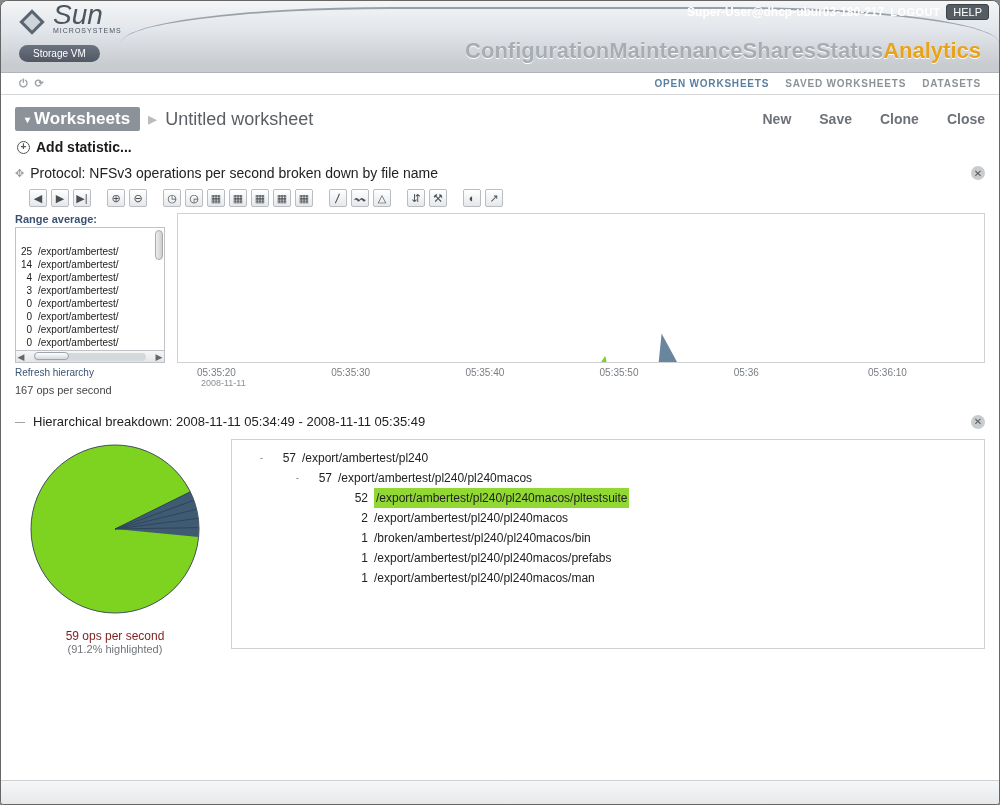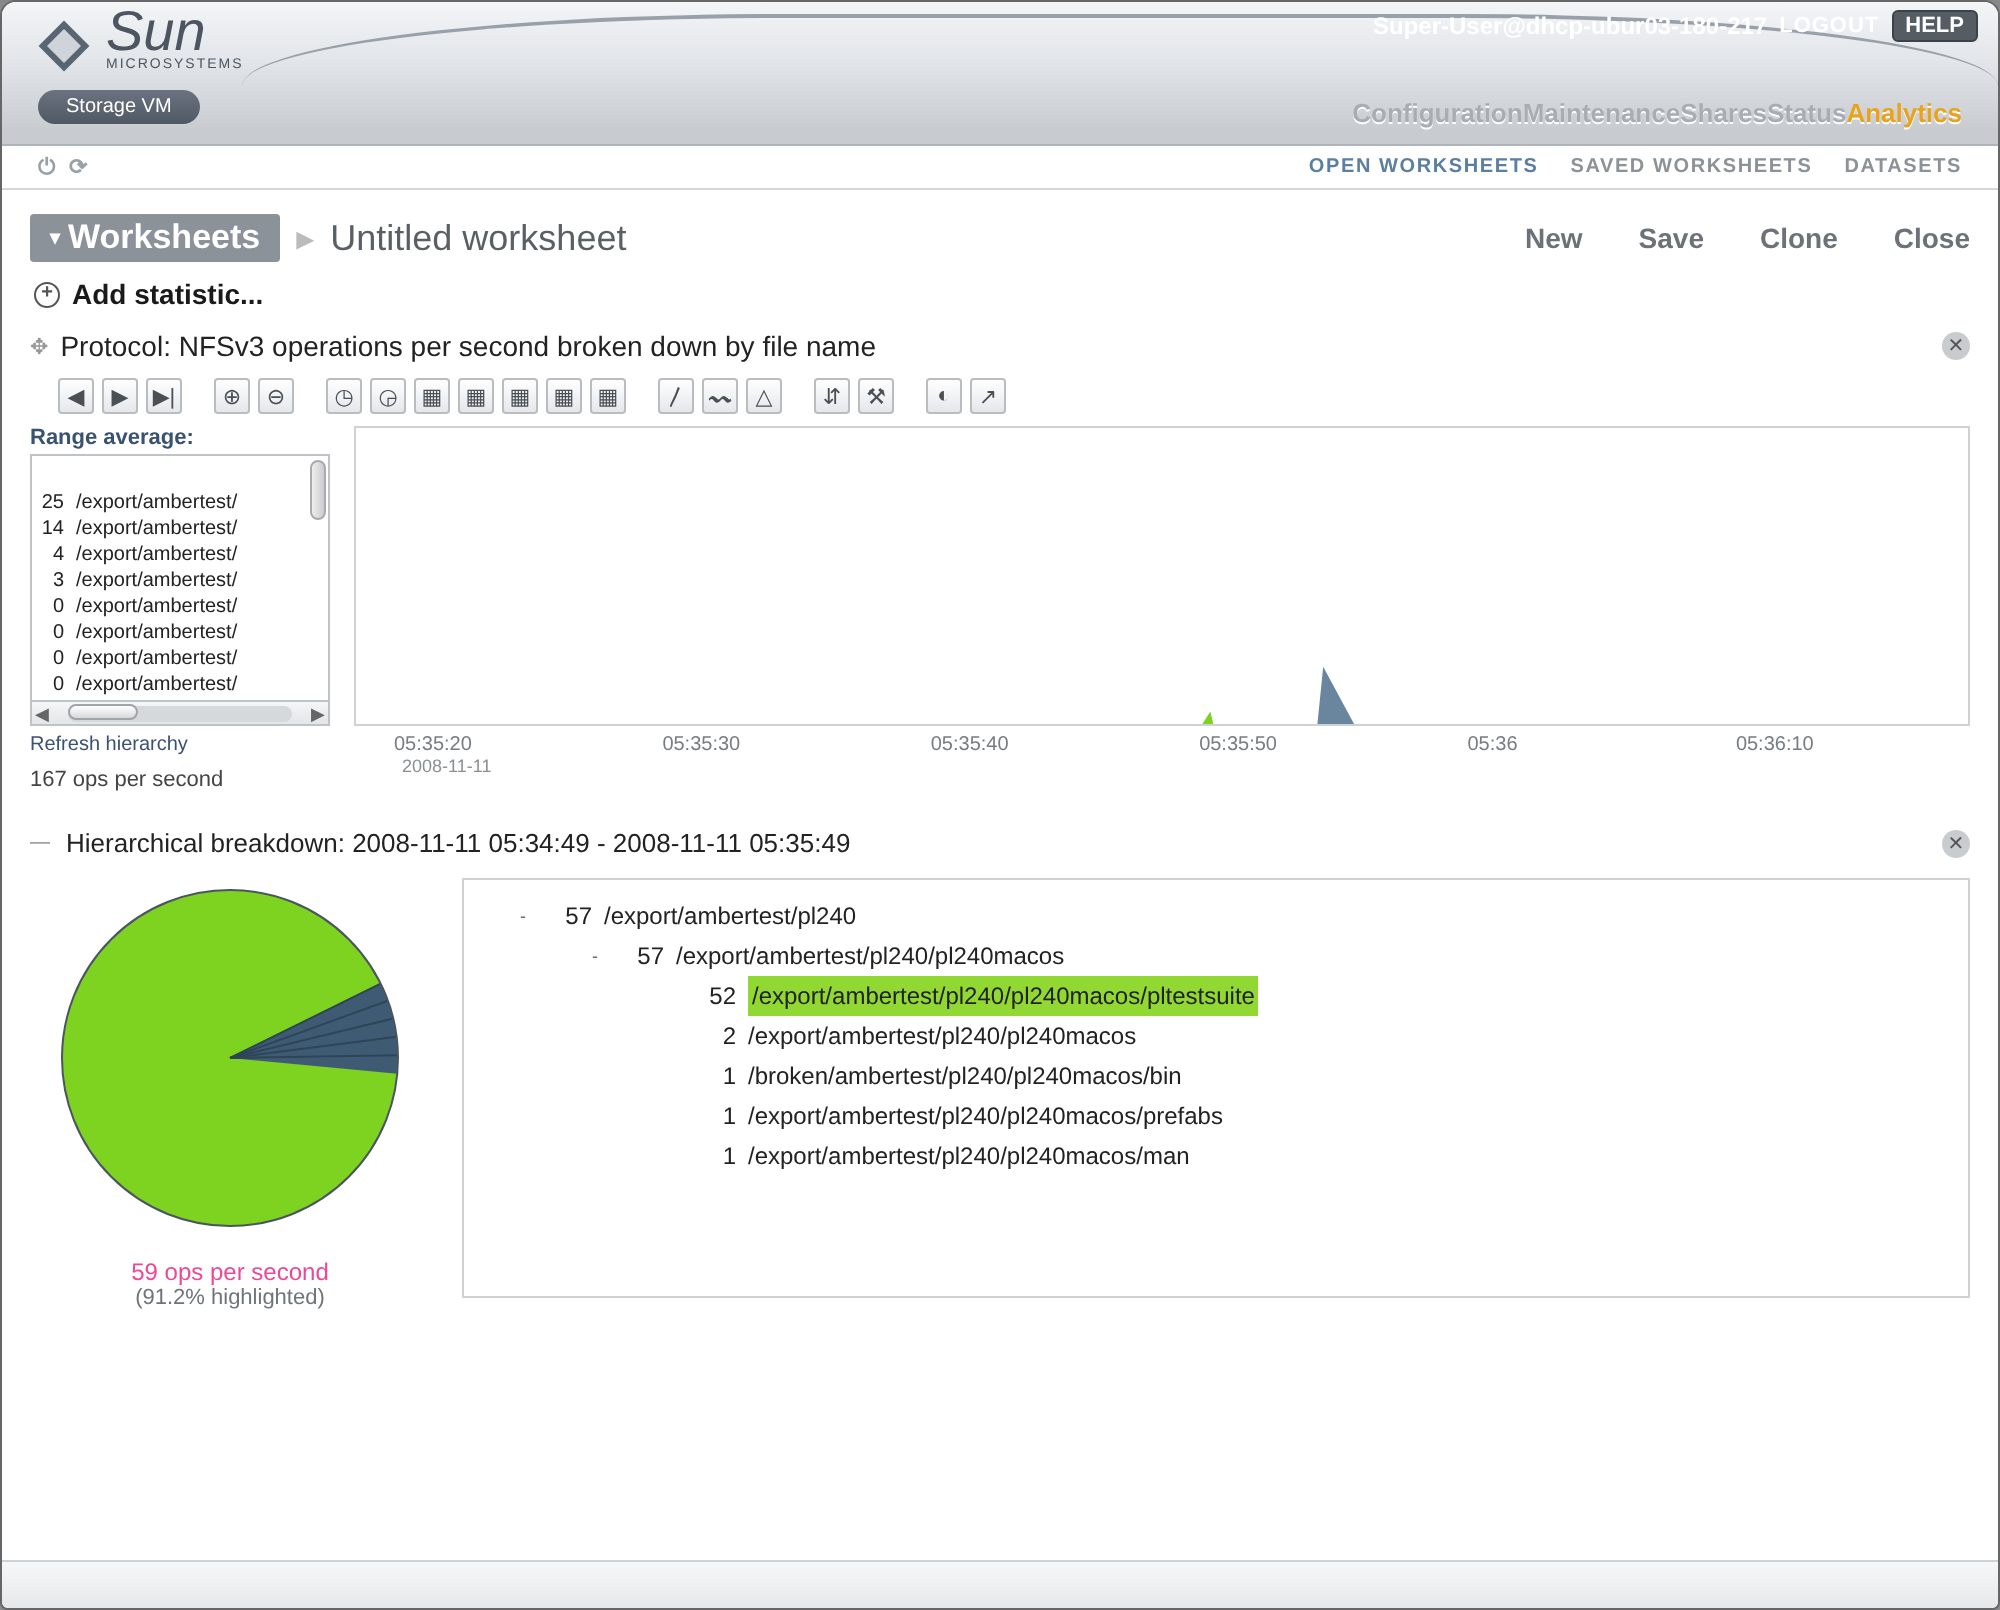--- a/index.html
+++ b/index.html
@@ -17,27 +17,27 @@
     display: flex;
     flex-direction: column;
   }
   .header-top { height: 52px; display: flex; align-items: center; justify-content: space-between; padding: 4px 10px 0 16px; position: relative; }
   .sun-logo { display:flex; align-items:center; gap:6px; }
   .sun-logo svg { flex-shrink:0; }
   .sun-name { font-style: italic; font-family: Georgia, serif; font-size: 28px; color:#4d5560; line-height:1; position:relative; top:-4px; }
   .sun-name small { display:block; font-size:7px; letter-spacing:1px; text-transform:uppercase; font-style:normal; margin-top:-2px; }
   .header-arc { position:absolute; left:120px; right:0; top:6px; height:36px; border-top:2px solid #98a0aa; border-radius: 300px 300px 0 0 / 40px 40px 0 0; pointer-events:none; }
   .user-bar { color:#fff; font-weight:bold; font-size:12px; display:flex; align-items:center; gap:6px; position:relative; top:-10px; }
-  .user-bar .help-btn { background:#565c63; border:1px solid #3d4248; padding:1px 6px; border-radius:3px; color:#fff; font-size:11px; font-weight:bold; cursor:pointer; }
+  .user-bar .help-btn { background:#565c63; border:1px solid #3d4248; padding:1px 6px; border-radius:3px; color:#fff; font-size:11px; font-weight:normal; cursor:pointer; }
   .user-bar a { color:#fff; text-decoration:none; font-size:11px; letter-spacing:0.5px; }
 
   .header-nav { height:40px; display:flex; align-items:flex-end; padding:0 18px 8px 18px; }
   .storage-badge { background:linear-gradient(#6b7380,#505864); color:#fff; font-size:10px; padding:3px 14px; border-radius:10px; position:relative; top:-2px; }
   .header-nav .spacer { flex:1; }
-  .main-tab { font-size:13px; font-weight:bold; color:#a8adb4; cursor:pointer; text-shadow:0 1px 0 #fff; }
+  .main-tab { font-size:22px; font-weight:bold; color:#a8adb4; cursor:pointer; text-shadow:0 1px 0 #fff; }
   .main-tab.active { color:#e8a21c; }
 
   
   .sub-bar { height:22px; background:#fff; border-bottom:1px solid #d5d7d9; display:flex; align-items:center; padding:0 18px; gap:16px; font-size:10px; font-weight:bold; color:#6d7279; letter-spacing:0.8px; }
   .sub-bar .icons { display:flex; gap:6px; color:#9aa0a6; font-size:11px; align-items:center; }
   .sub-bar .flex1 { flex:1; }
   .sub-tab { cursor:pointer; color:#8c9298; }
   .sub-tab.active { color:#5a7fa0; }
 
   
@@ -87,21 +87,21 @@
   .x-date { font-size:9px; color:#8a8f94; margin-left:24px; }
 
   
   .breakdown-header { display:flex; align-items:center; gap:8px; font-size:13px; color:#222; margin-top:18px; }
   .breakdown-header .collapse-toggle { color:#888; font-size:10px; cursor:pointer; }
   .breakdown-header .flex1 { flex:1; }
 
   .breakdown-row { display:flex; gap:16px; margin-top:10px; align-items:flex-start; }
   .pie-pane { width:200px; text-align:center; }
   .pie-pane svg { display:block; margin:0 auto; }
-  .pie-ops { font-size:12px; color:#ec4899; margin-top:10px; }
+  .pie-ops { font-size:12px; color:#7f1d1d; margin-top:10px; }
   .pie-hilite { font-size:11px; color:#6f7479; }
 
   .tree-pane { flex:1; border:1px solid #cfd2d5; background:#fff; min-height:210px; font-size:12px; color:#222; padding:8px 10px; line-height:20px; }
   .tree-row { display:flex; align-items:center; gap:6px; }
   .tree-indent-1 { padding-left:18px; }
   .tree-indent-2 { padding-left:54px; }
   .tree-indent-3 { padding-left:90px; }
   .tree-toggle { width:10px; color:#666; font-size:9px; cursor:pointer; }
   .tree-count { width:20px; text-align:right; }
   .tree-path { }

